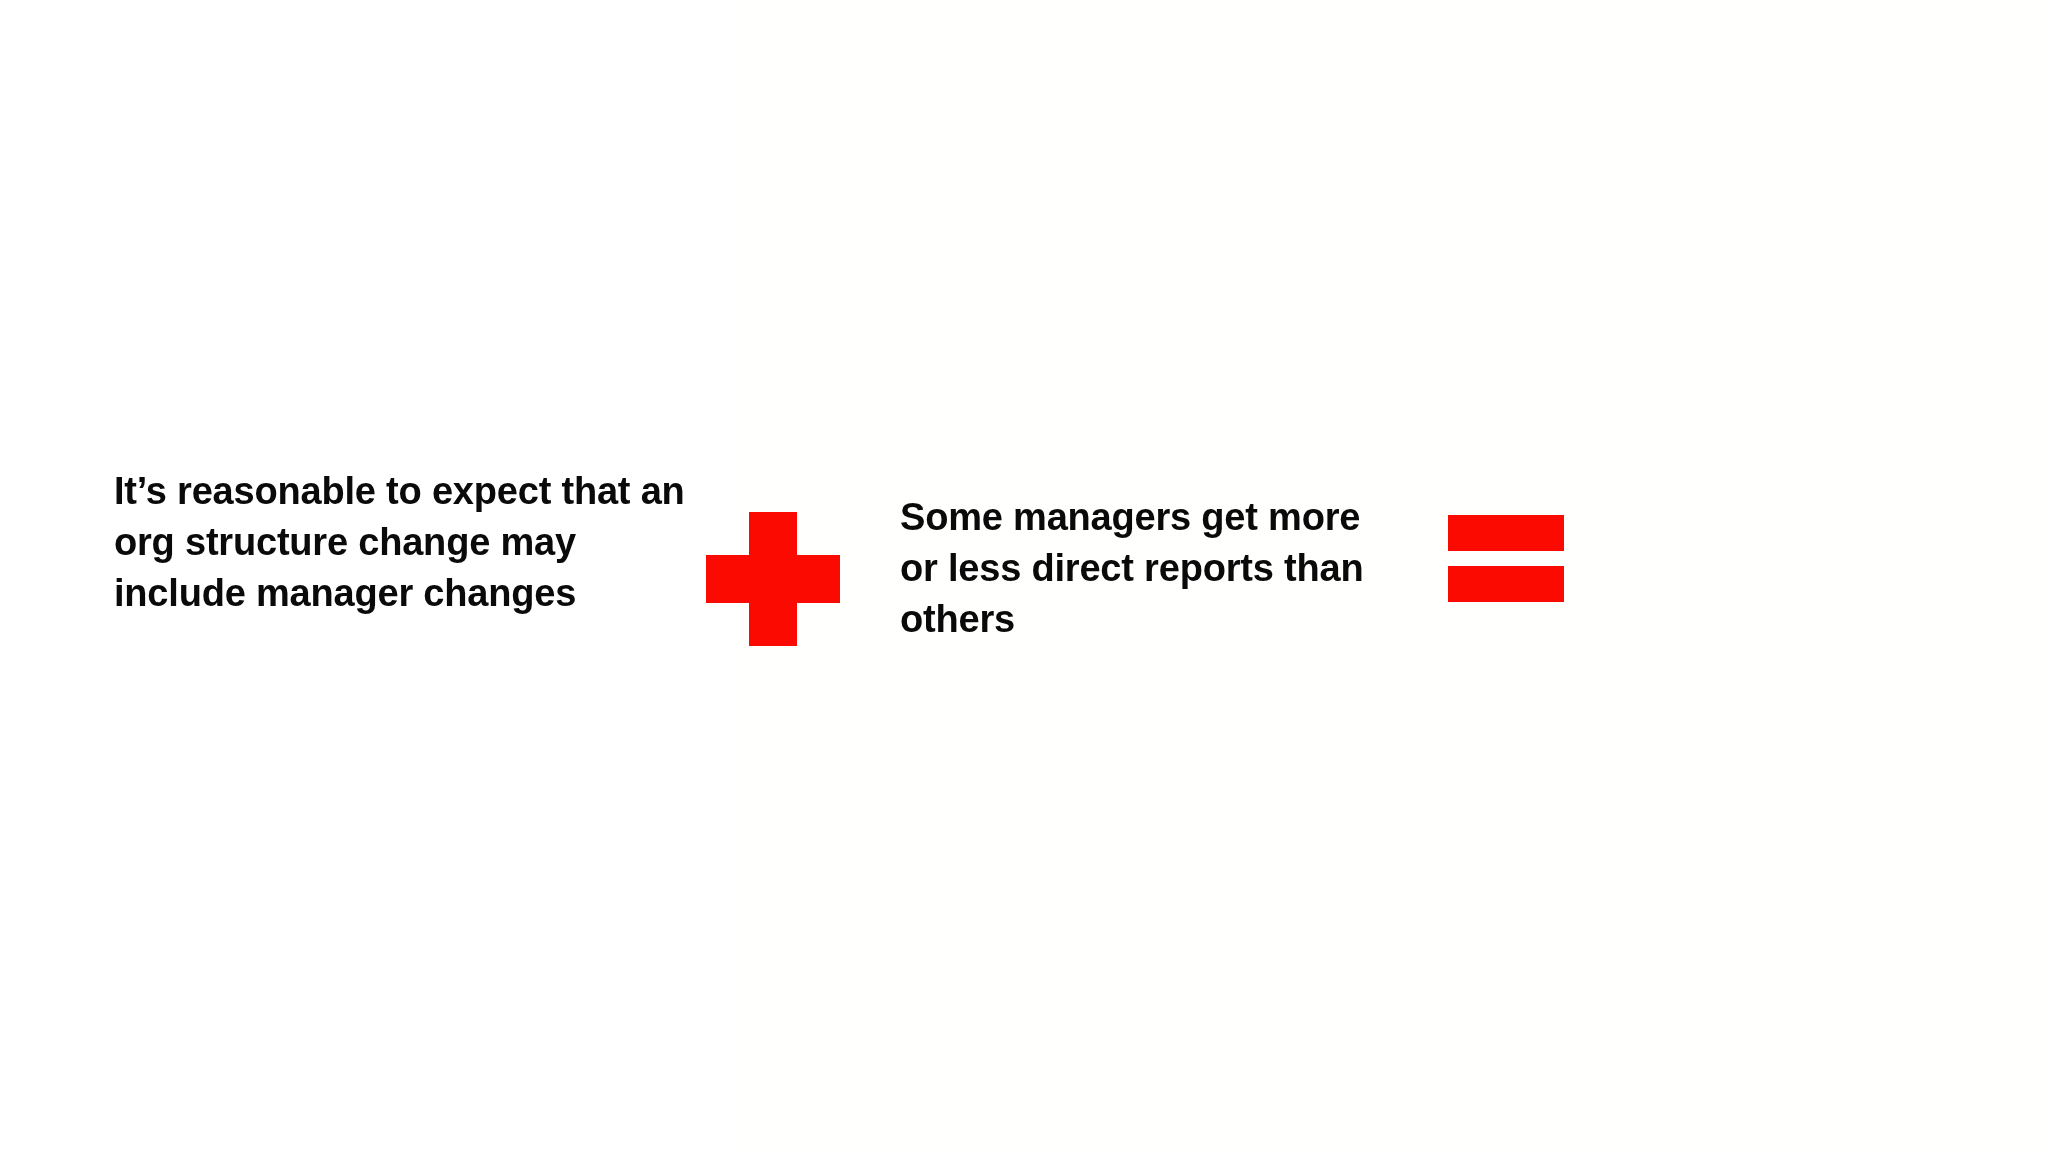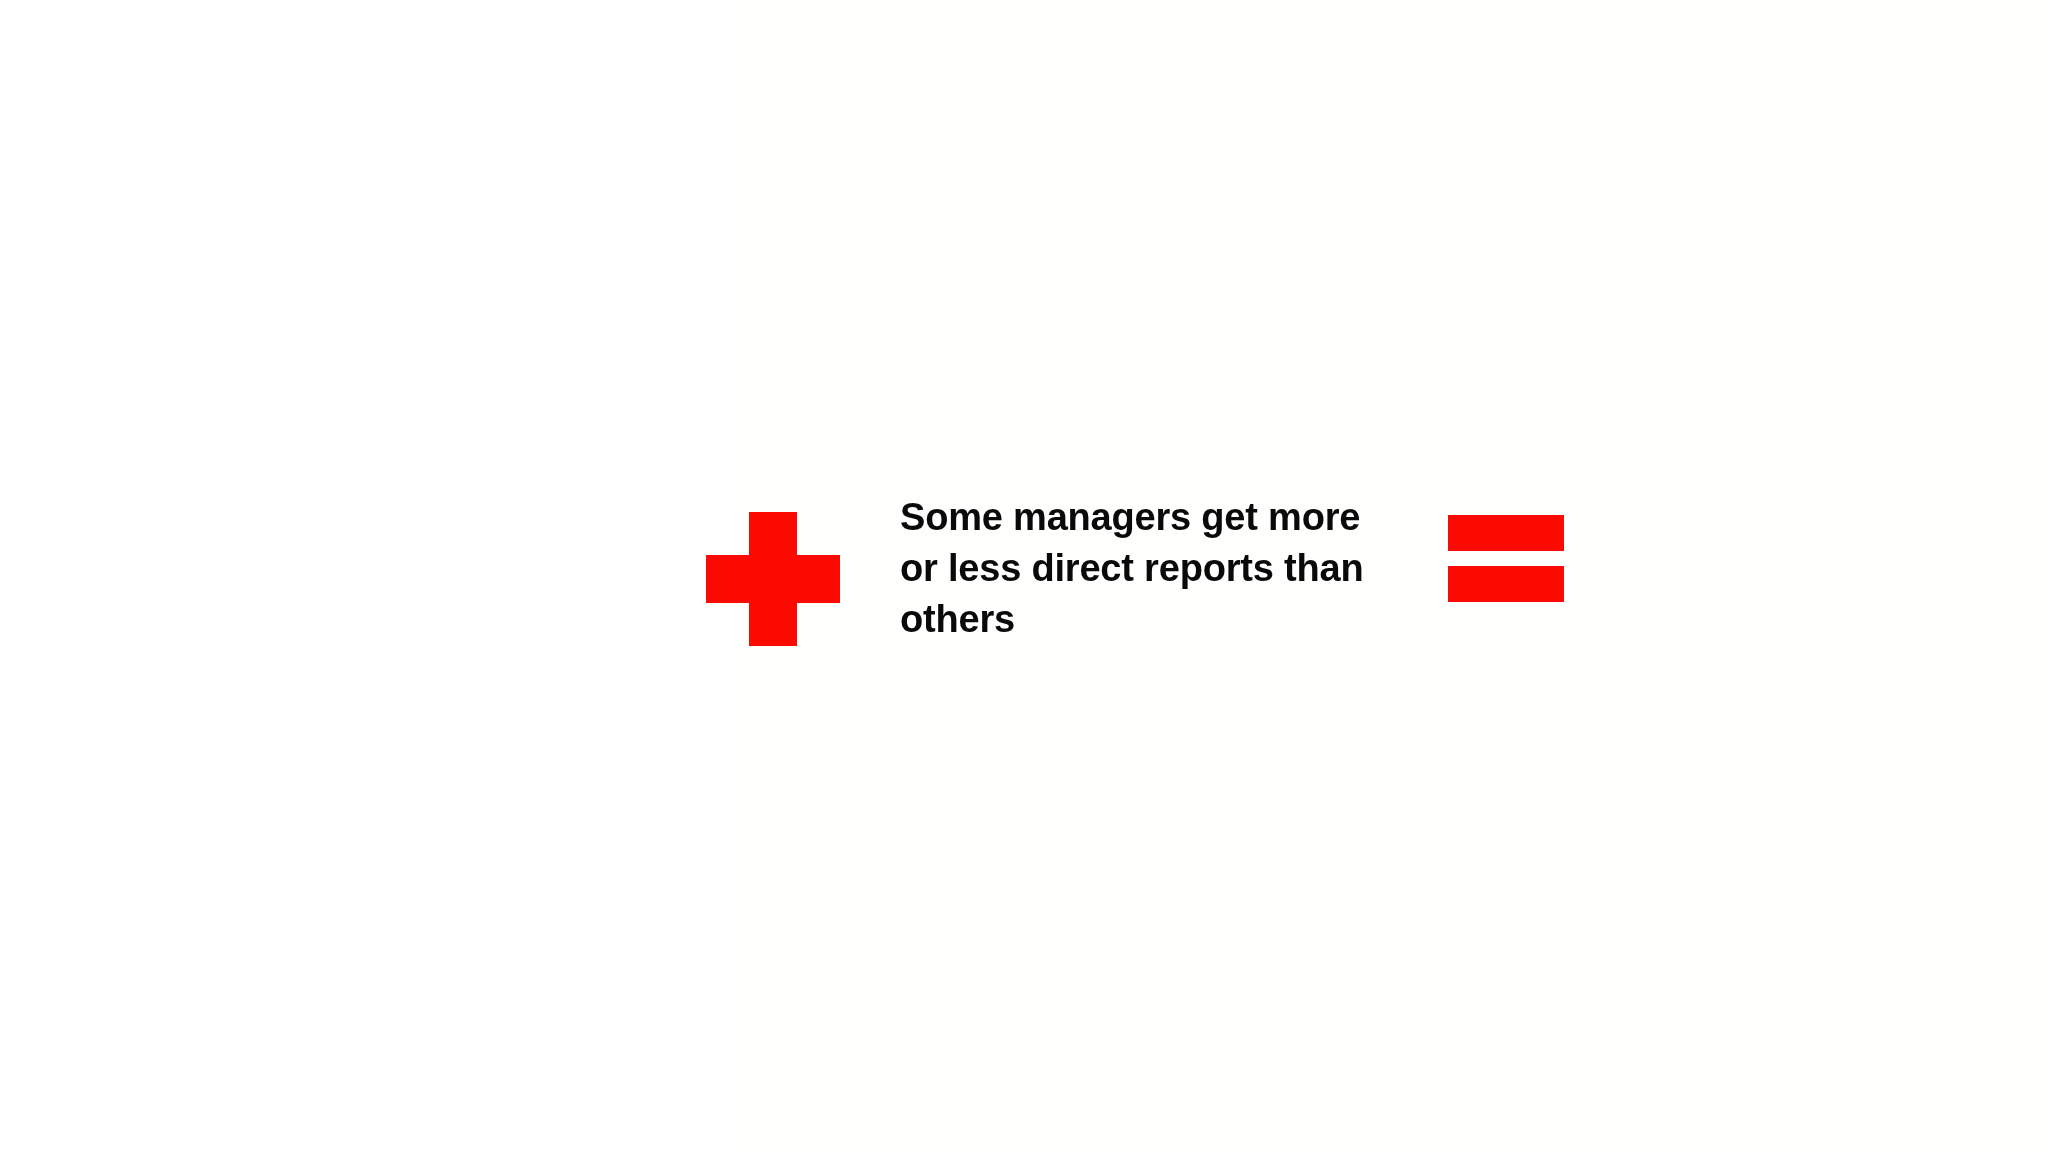--- a/index.html
+++ b/index.html
@@ -120,20 +120,21 @@
 </style>
 </head>
 <body>
 
 <div id="slide">
 
   <div class="bg-panel"></div>
 
   <div class="equation-row">
 
+    <div class="text-block" id="term-one">It’s reasonable to expect that an org structure change may include manager changes</div>
 
     <div class="op-plus">
       <span class="bar-h"></span>
       <span class="bar-v"></span>
     </div>
 
     <div class="text-block" id="term-two">Some managers get more or less direct reports than others</div>
 
     <div class="op-equals">
       <span class="bar bar-top"></span>

